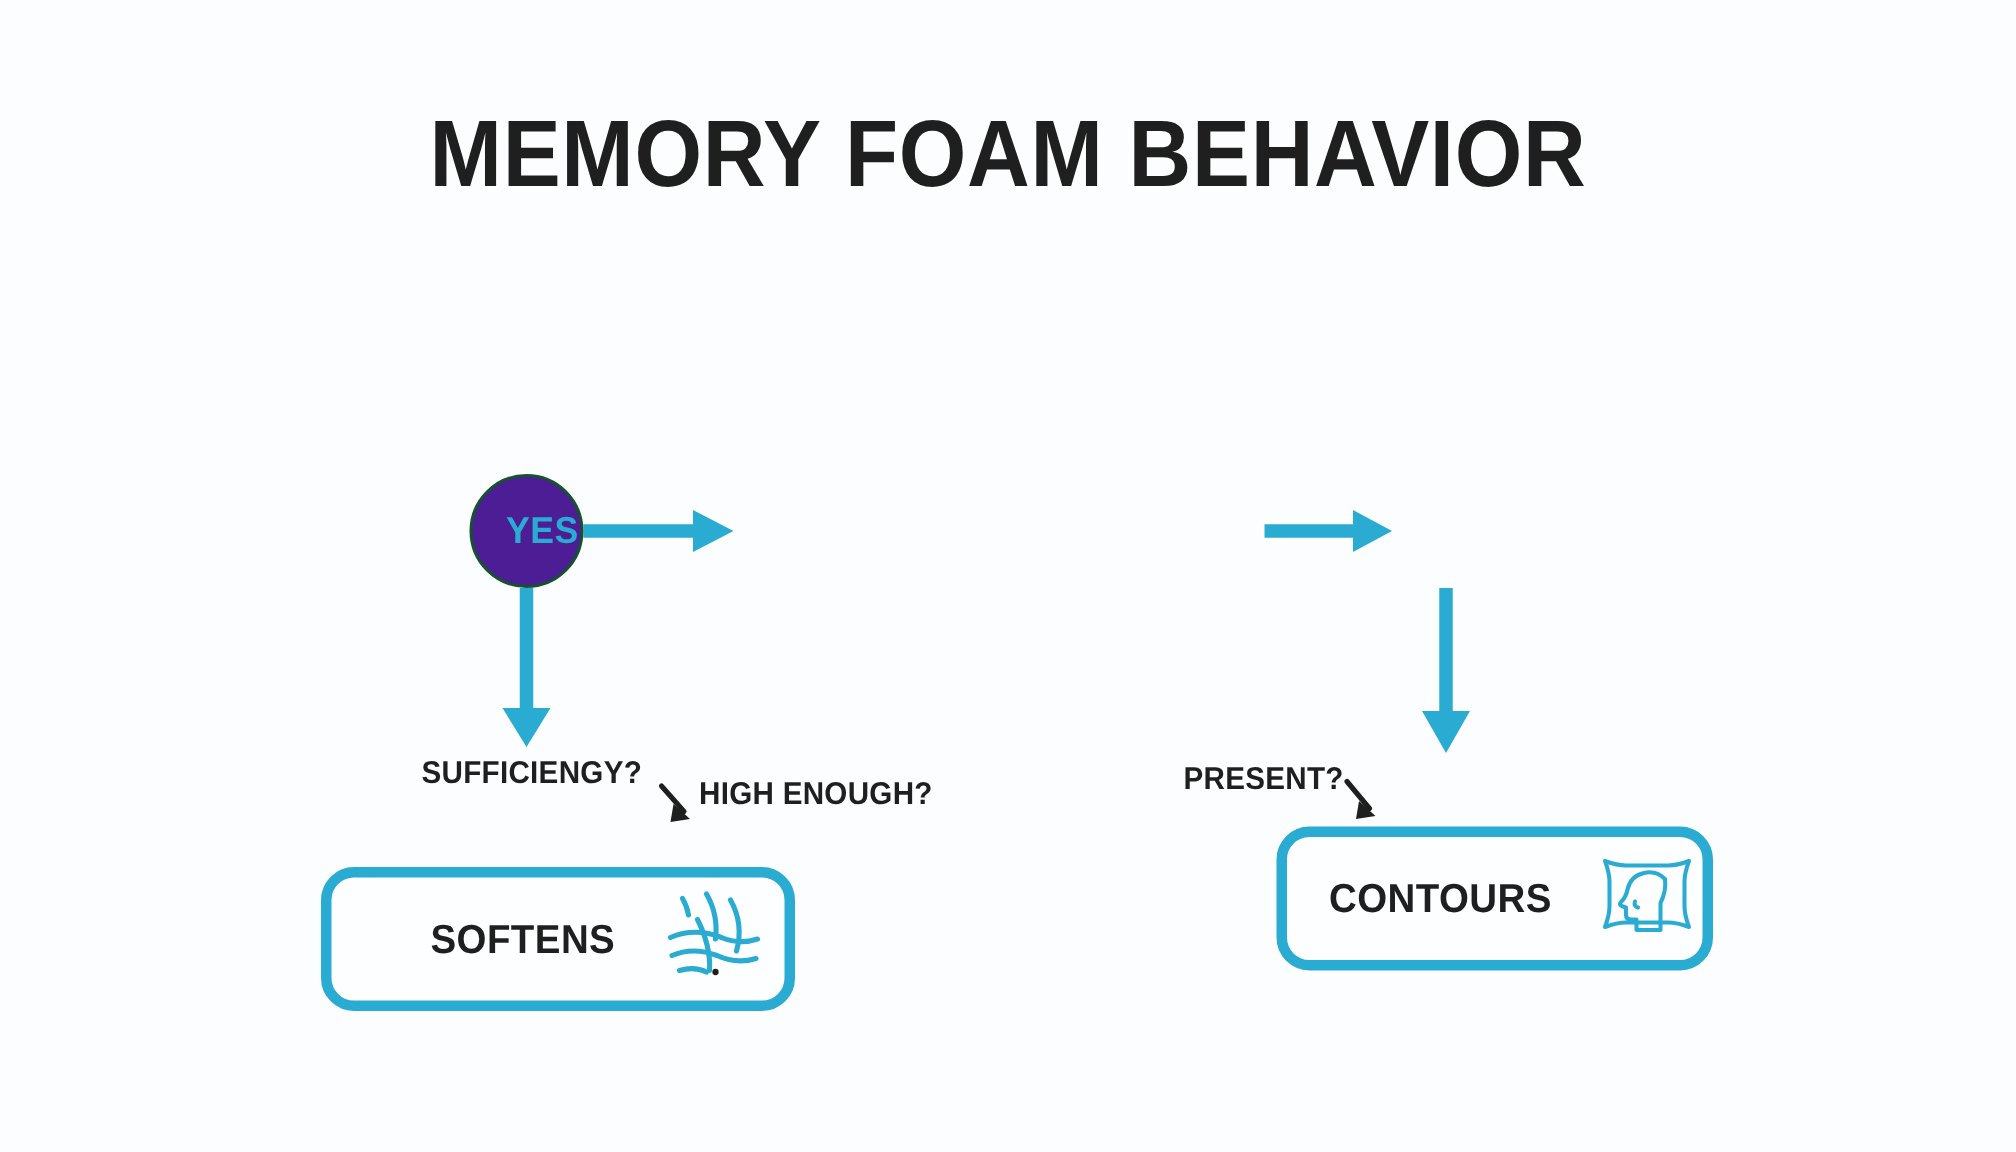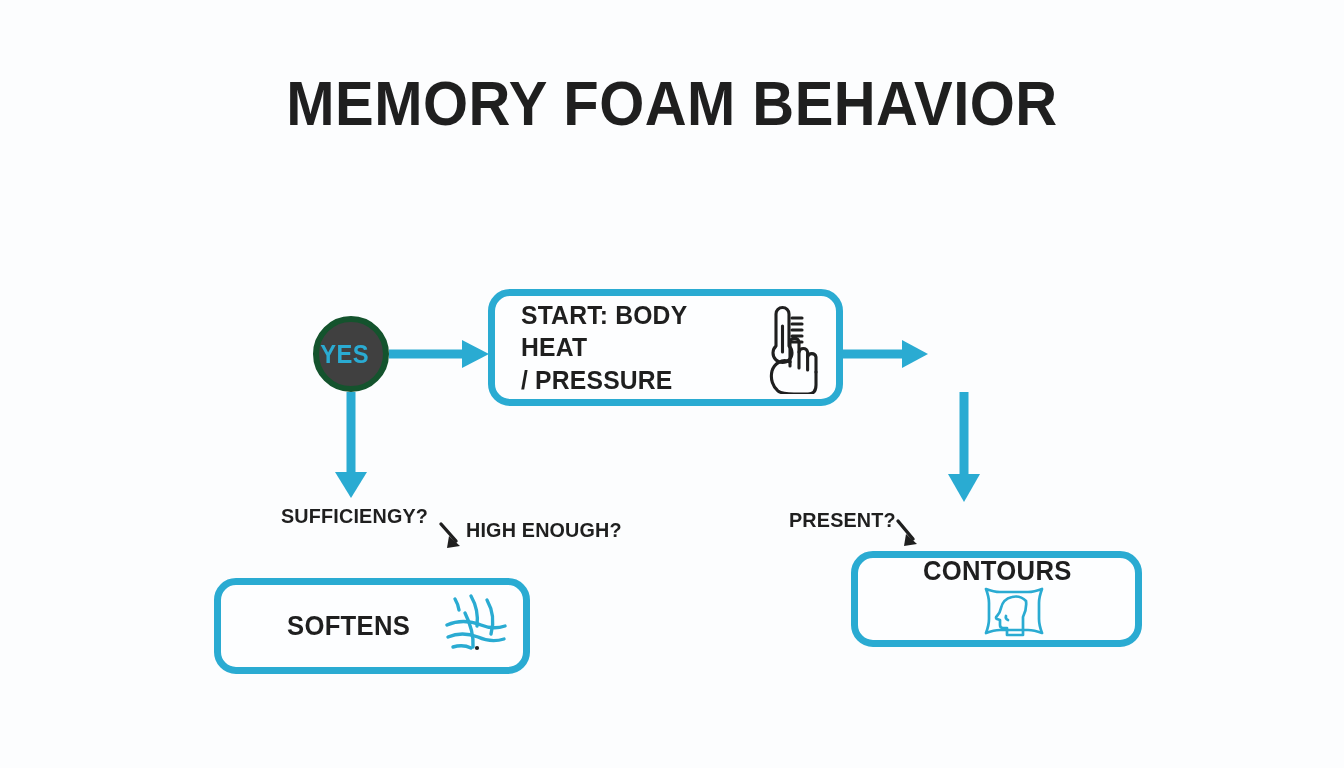--- a/index.html
+++ b/index.html
@@ -47,25 +47,25 @@
     top: 0;
     width: 1344px;
     height: 768px;
     pointer-events: none;
   }
 
   
   .decision {
     position: absolute;
     border-radius: 50%;
-    border: 6px solid #14532d;
-    background: #404040;
+    border: 2px solid #14532d;
+    background: #4c1d95;
     display: flex;
     align-items: center;
-    justify-content: flex-start;
+    justify-content: flex-end;
     box-sizing: border-box;
   }
   .decision .dlabel {
     color: #2aabd2;
     font-weight: 700;
     font-size: 25px;
     letter-spacing: 0.4px;
     line-height: 1;
     transform: scaleX(0.95);
   }
@@ -124,21 +124,20 @@
     margin-top: 27px;
   }
   #node-contours {
     left: 851px;
     top: 551px;
     width: 291px;
     height: 96px;
     padding-left: 28px;
     padding-right: 18px;
     justify-content: flex-start;
-    flex-direction: column;
   }
   .outcome-label {
     font-size: 27px;
     font-weight: 700;
     color: #1f1f1f;
     letter-spacing: 0.3px;
     line-height: 1;
     transform: scaleX(0.95);
     transform-origin: left center;
     white-space: nowrap;
@@ -209,47 +208,20 @@
       <line x1="898" y1="521" x2="913" y2="539" stroke="#1f1f1f" stroke-width="3.4" stroke-linecap="round"></line>
       <polygon points="906,534 917,544 904,546" fill="#1f1f1f"></polygon>
     </g>
   </svg>
 
   <div class="decision" id="node-yes">
     <span class="dlabel">YES</span>
   </div>
 
 
-  <div class="procbox" id="node-start">
-    <span class="boxtext">START: BODY HEAT
-/ PRESSURE</span>
-    <span class="iconbox" id="icon-thermo-hand">
-      <svg viewBox="0 0 72 92" width="72" height="92">
-        <g fill="none" stroke="#1f1f1f" stroke-width="3.1" stroke-linecap="round" stroke-linejoin="round">
-
-          <path d="M28 12 a6.5 6.5 0 0 1 13 0 V44 a9.5 9.5 0 1 1 -13 0 Z"></path>
-          <line x1="34.5" y1="24" x2="34.5" y2="50"></line>
-
-          <line x1="44" y1="16" x2="54" y2="16"></line>
-          <line x1="44" y1="22" x2="54" y2="22"></line>
-          <line x1="44" y1="28" x2="54" y2="28"></line>
-          <line x1="44" y1="34" x2="54" y2="34"></line>
-          <line x1="44" y1="40" x2="54" y2="40"></line>
-
-          <path d="M42 40 v24"></path>
-          <path d="M42 40 a4.6 4.6 0 0 1 9 0 v26"></path>
-
-          <path d="M51 50 a4.4 4.4 0 0 1 8.6 0 v18"></path>
-          <path d="M59.6 55 a4.3 4.3 0 0 1 8.4 0 v15"></path>
-
-          <path d="M42 60 c-8 -4 -16 2 -18 9 c-2 8 1 16 6 20 c4 3 10 3 16 3 h14 c6 0 8 -4 8 -9 V70"></path>
-        </g>
-      </svg>
-    </span>
-  </div>
 
   <div class="edgelabel" id="label-sufficiency">SUFFICIENGY?</div>
   <div class="edgelabel" id="label-highenough">HIGH ENOUGH?</div>
   <div class="edgelabel" id="label-present">PRESENT?</div>
 
   <div class="procbox" id="node-softens">
     <span class="outcome-label">SOFTENS</span>
     <span class="iconbox" id="icon-foam">
       <svg viewBox="0 0 62 70" width="62" height="70">
         <g fill="none" stroke="#2aabd2" stroke-width="3.4" stroke-linecap="round">

